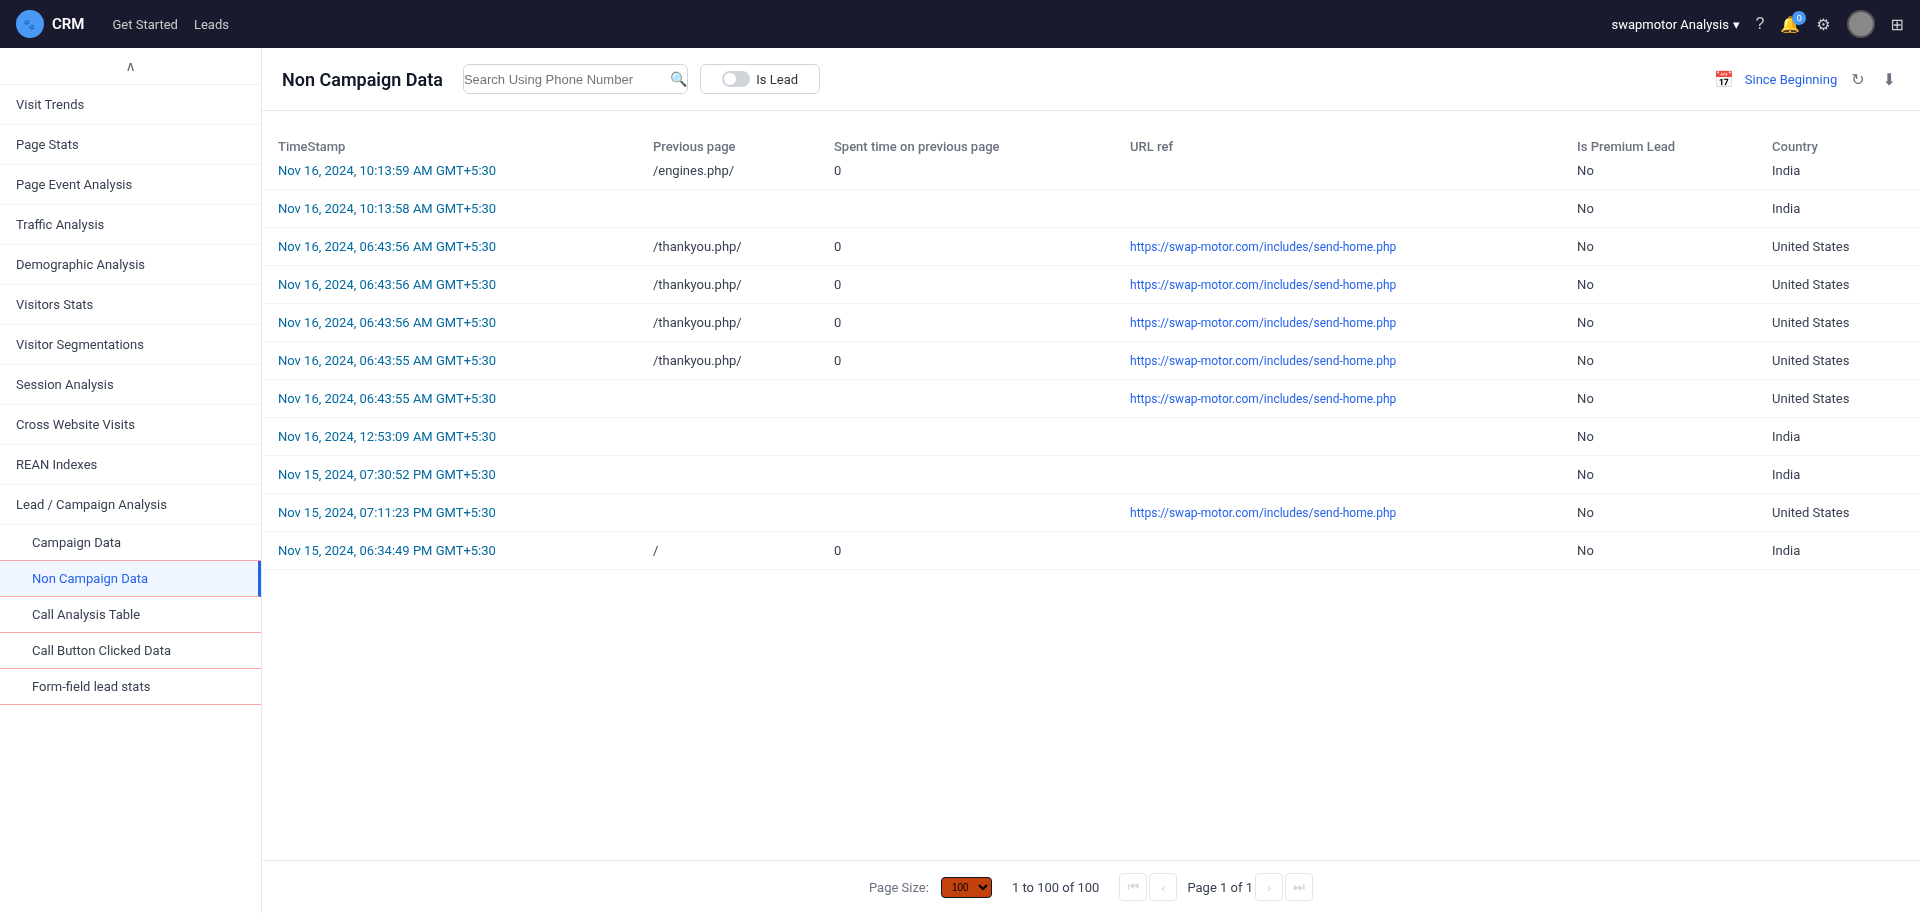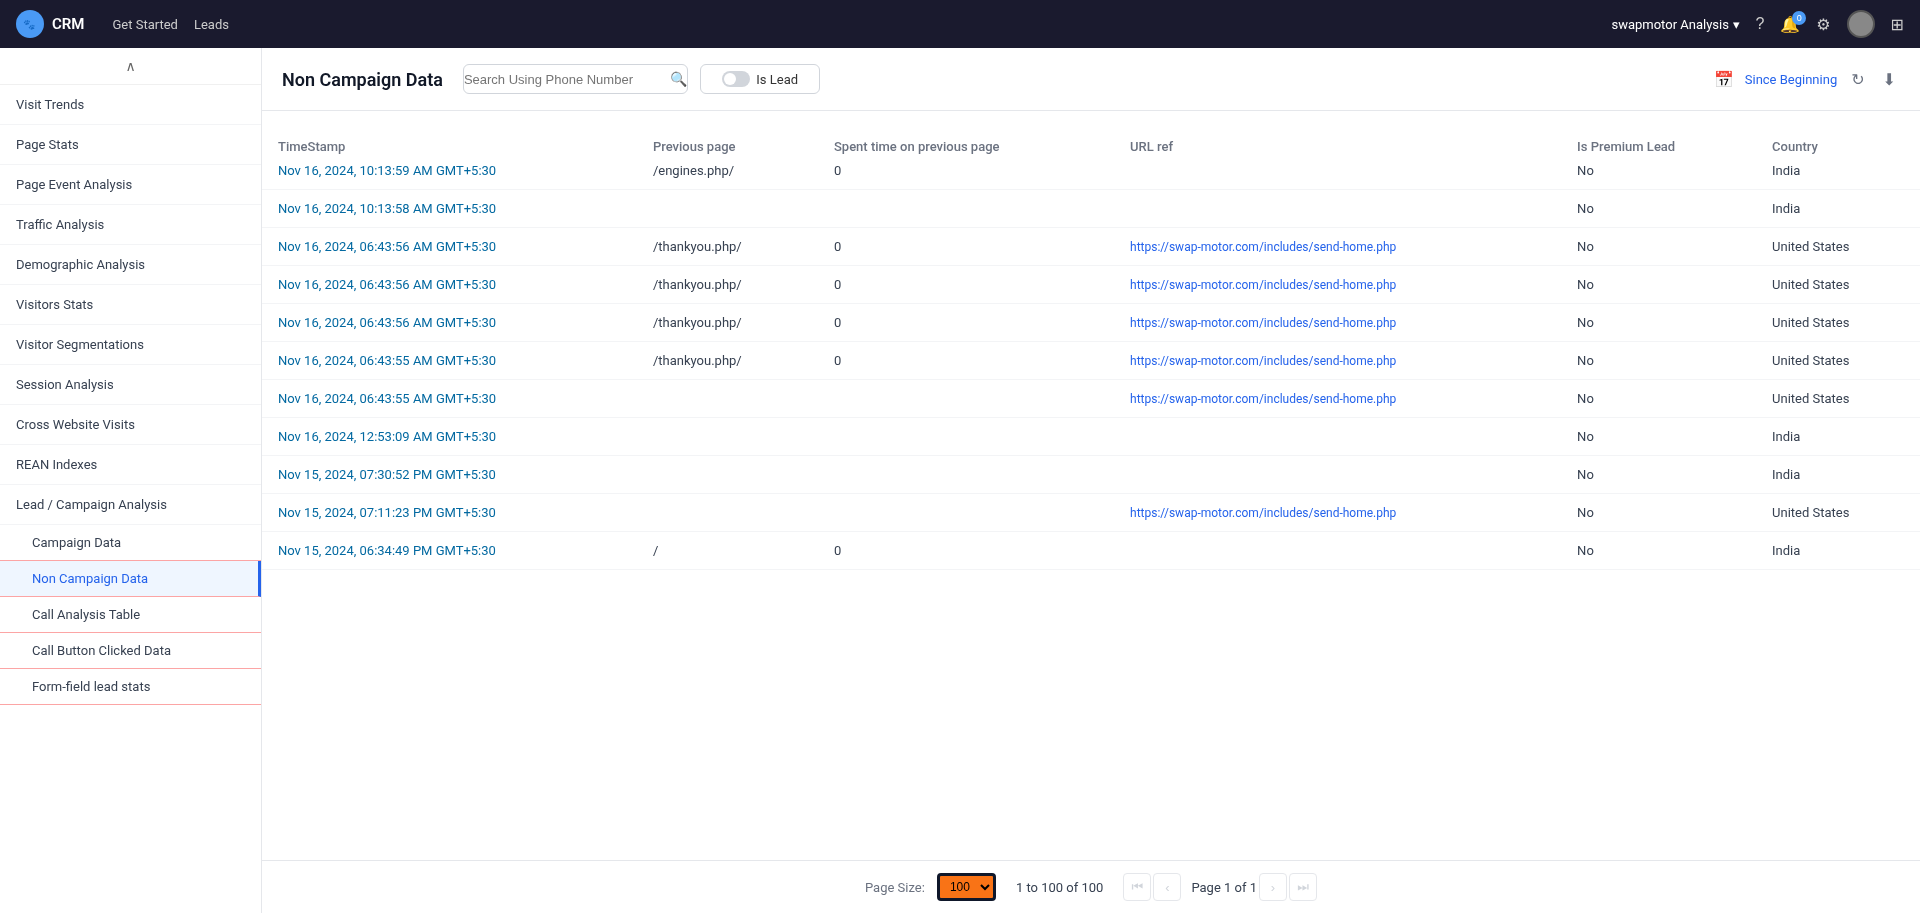--- a/index.html
+++ b/index.html
@@ -221,25 +221,25 @@
       display: flex;
       align-items: center;
       padding: 12px 20px;
       border-top: 1px solid #e5e7eb;
       background: #fff;
       gap: 12px;
       justify-content: center;
     }
     .page-size-label { color: #6b7280; font-size: 13px; }
     .page-size-select {
-      border: 3px solid #0f172a;
+      border: 1px solid #0f172a;
       border-radius: 4px;
       padding: 3px 6px;
-      font-size: 12px;
-      background: #f97316;
+      font-size: 10px;
+      background: #c2410c;
       cursor: pointer;
     }
     .page-info { color: #374151; font-size: 13px; margin: 0 8px; }
     .page-label { color: #374151; font-size: 13px; margin-left: 8px; }
     .page-nav {
       display: flex; align-items: center; gap: 2px;
     }
     .page-btn {
       background: none; border: 1px solid #e5e7eb;
       border-radius: 4px;

